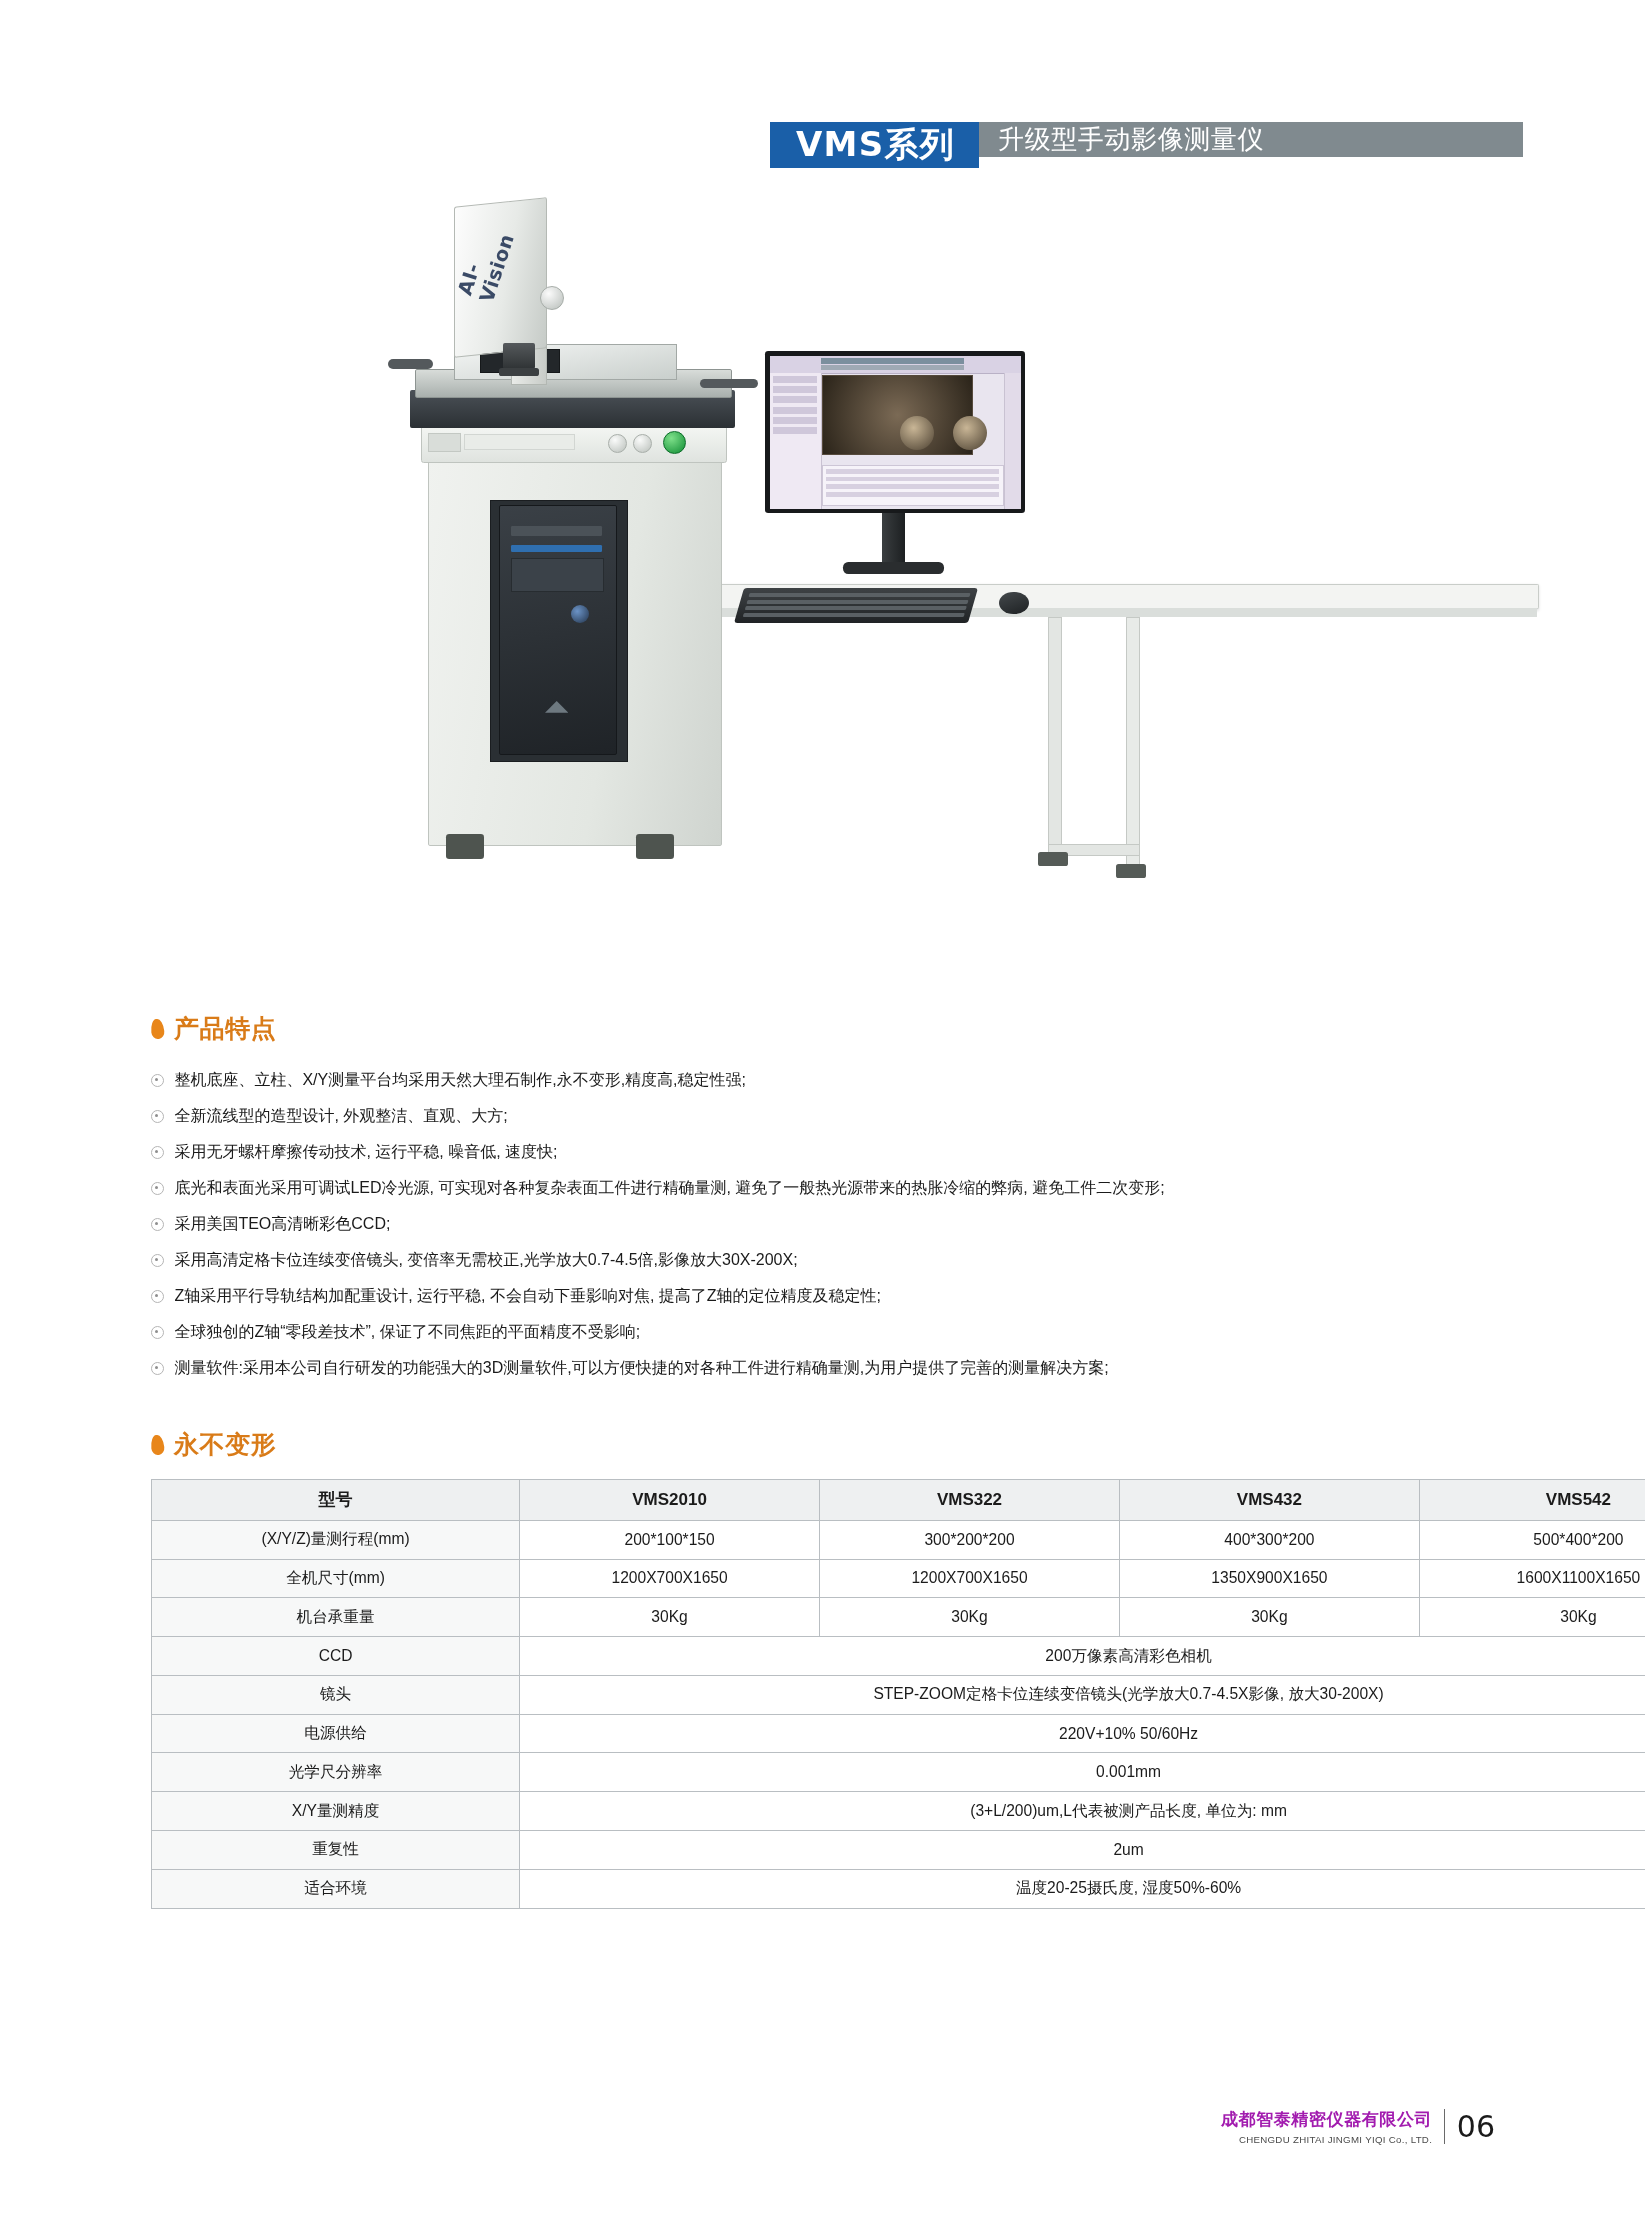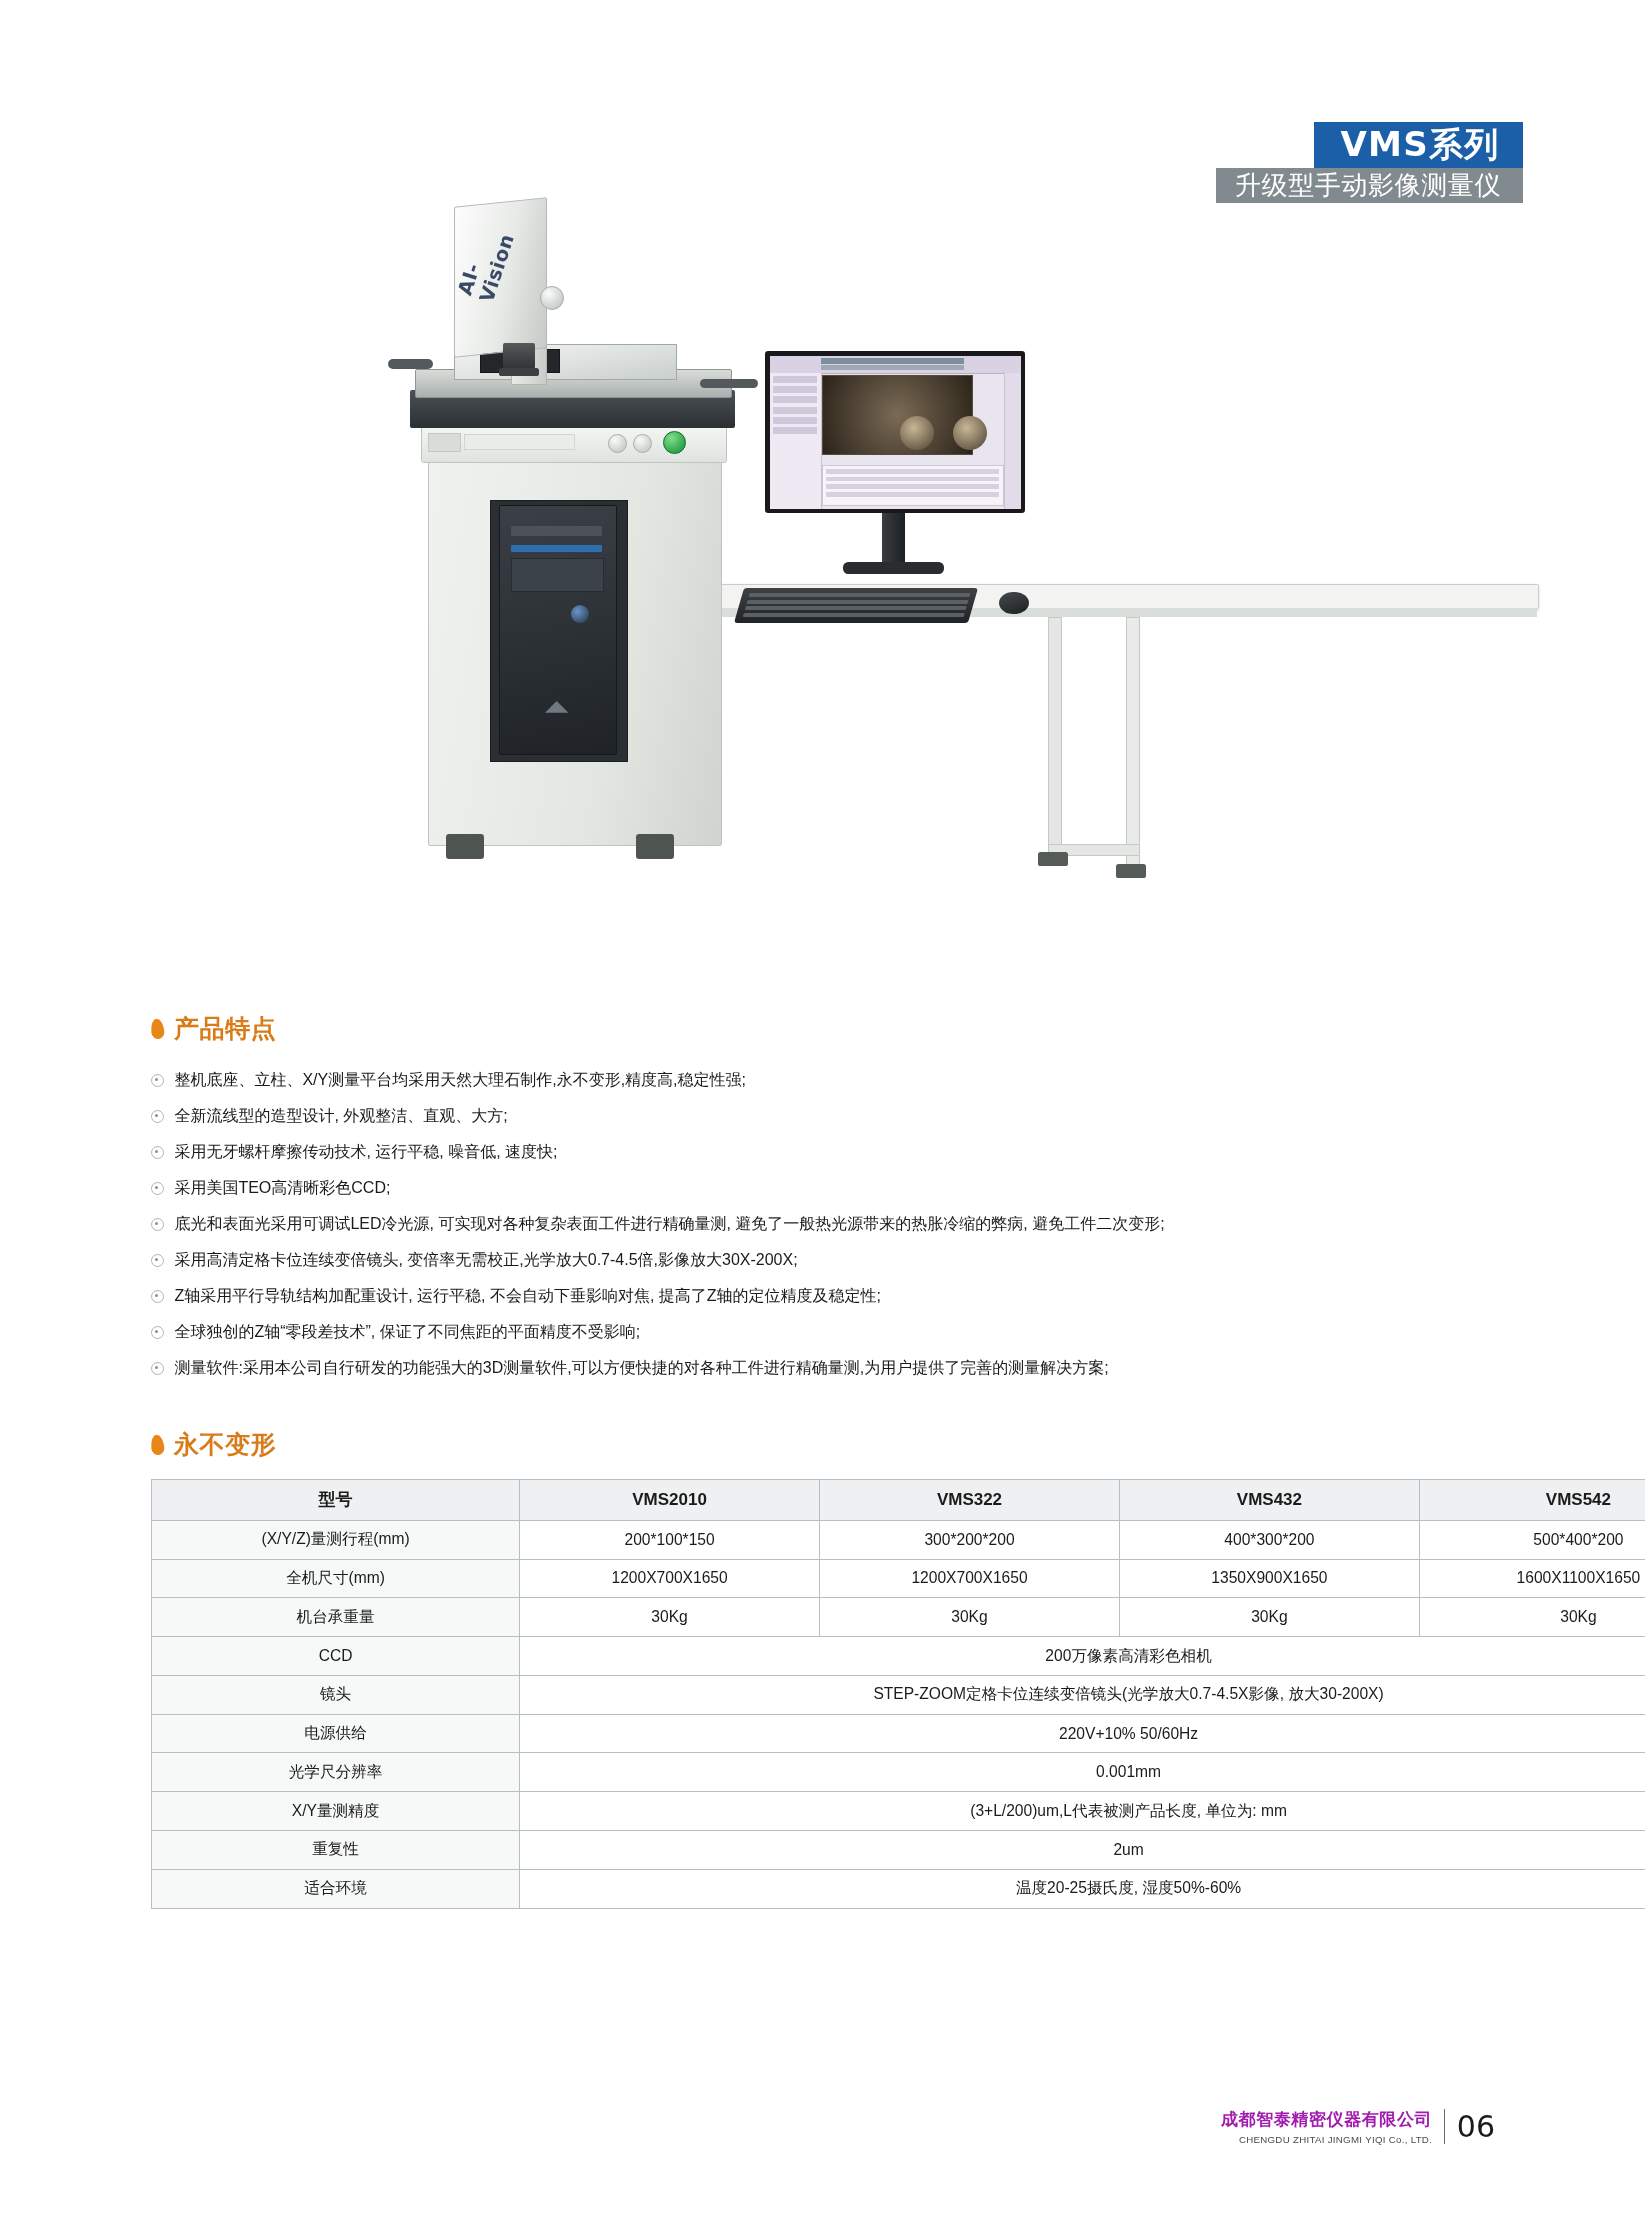--- a/index.html
+++ b/index.html
@@ -17,22 +17,21 @@
   }
 
   
   .header-banner {
     position: absolute;
     top: 122px;
     left: 770px;
     width: 753px;
     height: 56px;
     display: flex;
-    align-items: flex-end;
-    flex-direction: column;
+    align-items: flex-start;
   }
   .banner-blue {
     background: #1a5fa8;
     color: #ffffff;
     font-size: 34px;
     font-weight: bold;
     letter-spacing: 1.3px;
     display: flex;
     align-items: center;
     justify-content: center;
@@ -776,25 +775,25 @@
     <div class="feat-item">
       <span class="bullet-ring"></span>
       <span>全新流线型的造型设计, 外观整洁、直观、大方;</span>
     </div>
     <div class="feat-item">
       <span class="bullet-ring"></span>
       <span>采用无牙螺杆摩擦传动技术, 运行平稳, 噪音低, 速度快;</span>
     </div>
     <div class="feat-item">
       <span class="bullet-ring"></span>
-      <span>采用美国TEO高清晰彩色CCD;</span>
+      <span>底光和表面光采用可调试LED冷光源, 可实现对各种复杂表面工件进行精确量测, 避免了一般热光源带来的热胀冷缩的弊病, 避免工件二次变形;</span>
     </div>
     <div class="feat-item">
       <span class="bullet-ring"></span>
-      <span>底光和表面光采用可调试LED冷光源, 可实现对各种复杂表面工件进行精确量测, 避免了一般热光源带来的热胀冷缩的弊病, 避免工件二次变形;</span>
+      <span>采用美国TEO高清晰彩色CCD;</span>
     </div>
     <div class="feat-item">
       <span class="bullet-ring"></span>
       <span>采用高清定格卡位连续变倍镜头, 变倍率无需校正,光学放大0.7-4.5倍,影像放大30X-200X;</span>
     </div>
     <div class="feat-item">
       <span class="bullet-ring"></span>
       <span>Z轴采用平行导轨结构加配重设计, 运行平稳, 不会自动下垂影响对焦, 提高了Z轴的定位精度及稳定性;</span>
     </div>
     <div class="feat-item">

